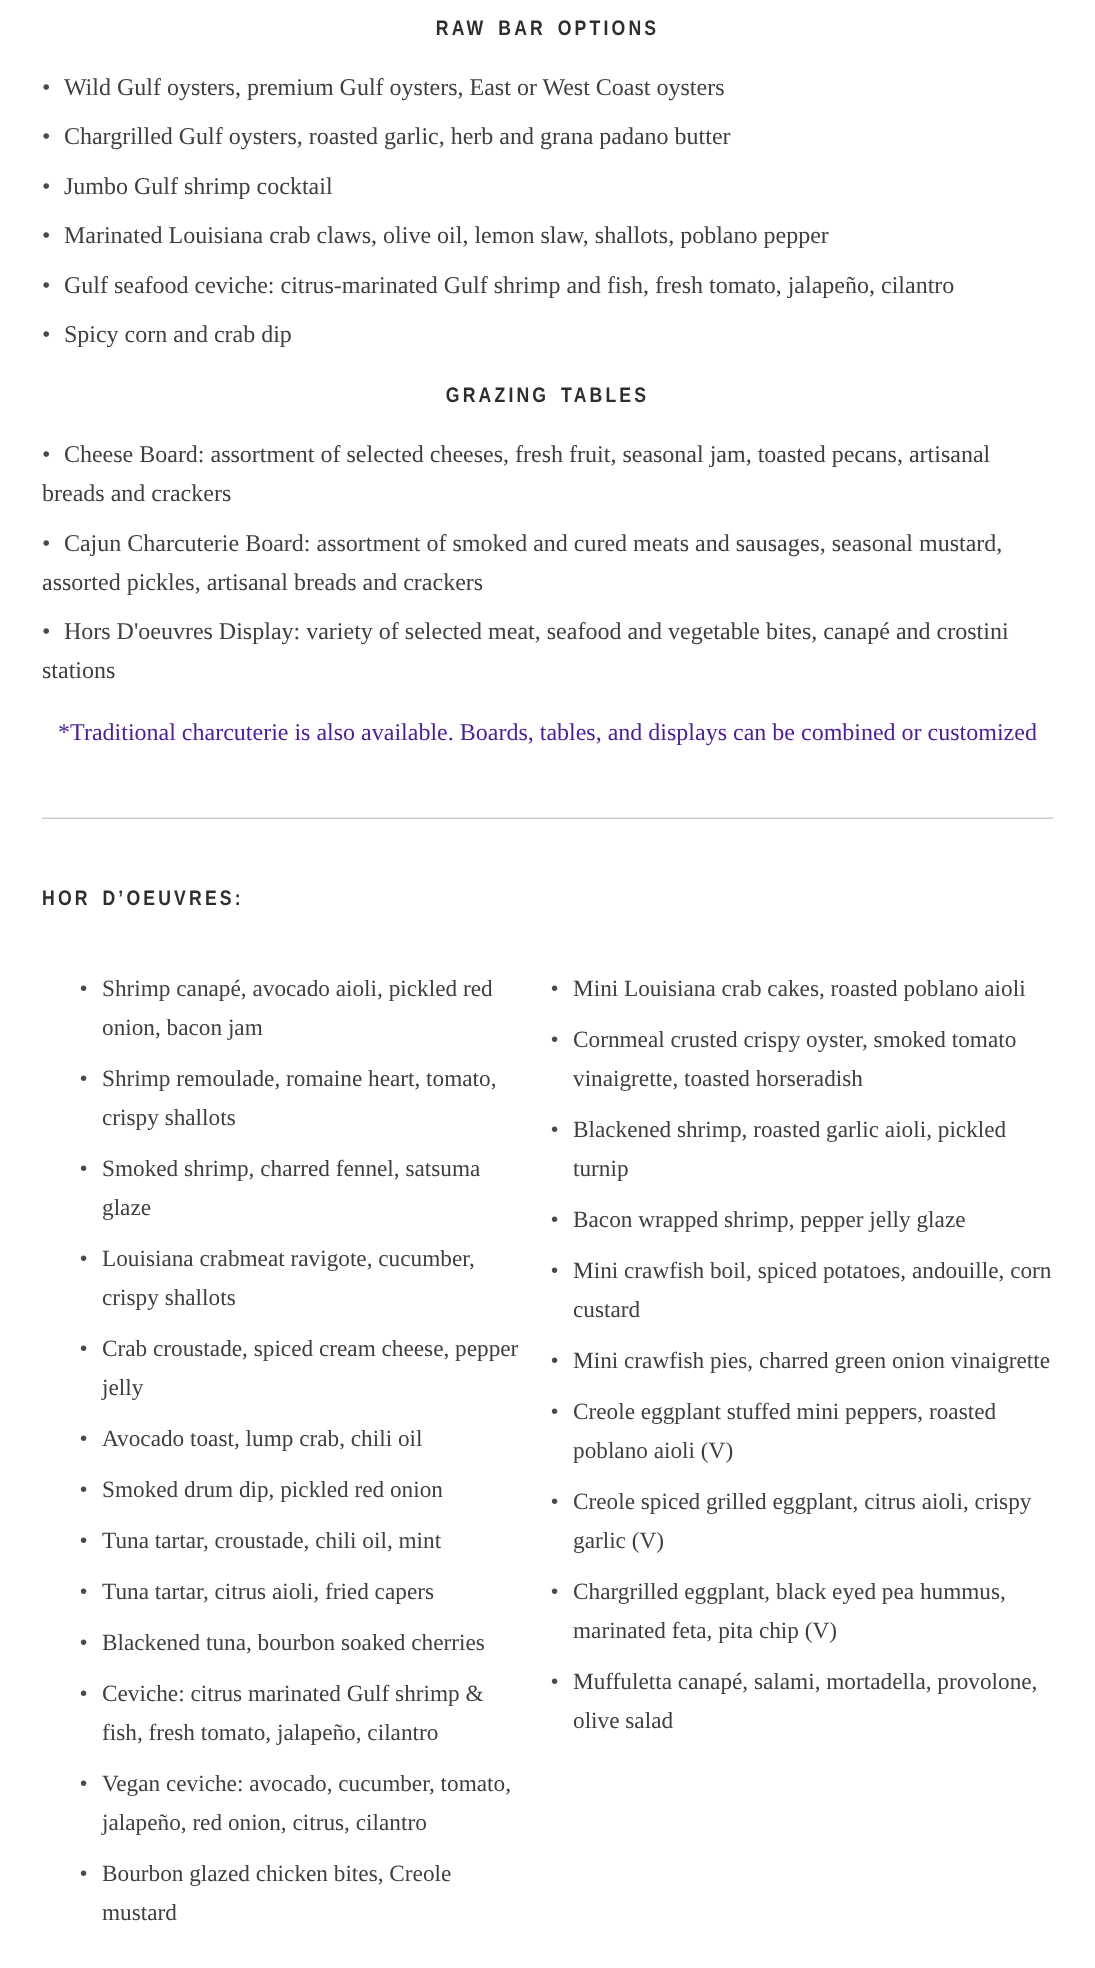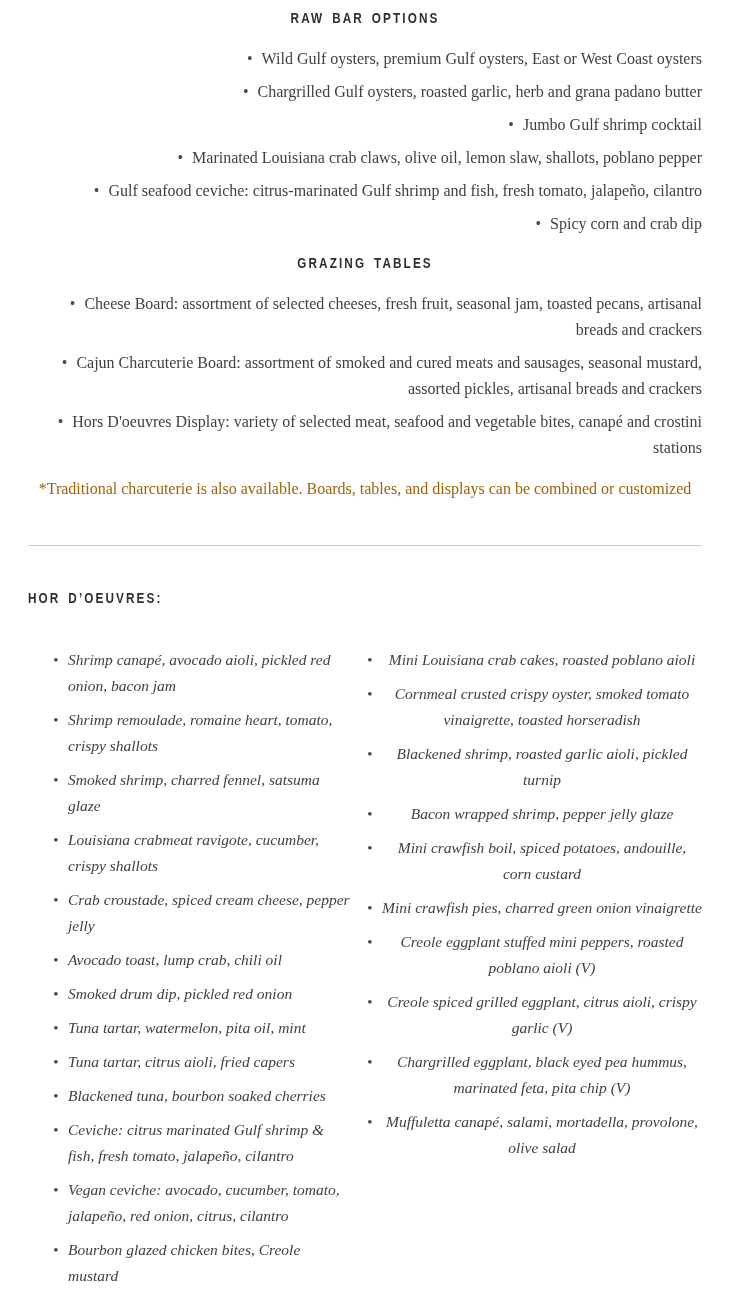--- a/index.html
+++ b/index.html
@@ -38,41 +38,41 @@
     transform-origin: 0 50%;
     margin-top: 44px;
   }
   
   .center-list {
     list-style: none;
     margin: 20px 0 0 0;
     padding: 0;
   }
   .center-list li {
-    text-align: right;
+    text-align: left;
     font-size: 16px;
     line-height: 26px;
     margin-bottom: 7px;
     color: #3f3f3f;
   }
   .center-list li::before {
     content: "\2022";
     padding-right: 9px;
     color: #4a4a4a;
   }
   .grazing-title {
     margin-top: 18px;
   }
   
   .note {
     text-align: center;
     font-size: 16px;
     line-height: 26px;
     margin: 15px 0 0 0;
-    color: #a16207;
+    color: #4c1d95;
   }
   
   .divider {
     border: none;
     border-top: 1px solid #cccccc;
     margin: 43px 0 0 0;
     height: 0;
   }
   
   .cols {
@@ -80,29 +80,28 @@
     margin-top: 41px;
   }
   .col-left  { width: 324px; }
   .col-right { width: 350px; }
   .col-list {
     list-style: none;
     margin: 0;
     padding: 0;
   }
   .col-left  .col-list { padding-left: 24px; }
-  .col-right .col-list { padding-left: 14px; text-align: center; }
+  .col-right .col-list { padding-left: 14px; }
   .col-list li {
     position: relative;
     padding-left: 16px;
     font-size: 15.5px;
     line-height: 26px;
     margin-bottom: 8px;
     color: #3f3f3f;
-    font-style: italic;
   }
   .col-list li::before {
     content: "\2022";
     position: absolute;
     left: 1px;
     top: 0;
     color: #4a4a4a;
   }
 </style>
 </head>
@@ -139,21 +138,21 @@
     <div class="cols">
       <div class="col-left">
         <ul class="col-list">
             <li>Shrimp canapé, avocado aioli, pickled red onion, bacon jam</li>
             <li>Shrimp remoulade, romaine heart, tomato, crispy shallots</li>
             <li>Smoked shrimp, charred fennel, satsuma glaze</li>
             <li>Louisiana crabmeat ravigote, cucumber, crispy shallots</li>
             <li>Crab croustade, spiced cream cheese, pepper jelly</li>
             <li>Avocado toast, lump crab, chili oil</li>
             <li>Smoked drum dip, pickled red onion</li>
-            <li>Tuna tartar, watermelon, pita oil, mint</li>
+            <li>Tuna tartar, croustade, chili oil, mint</li>
             <li>Tuna tartar, citrus aioli, fried capers</li>
             <li>Blackened tuna, bourbon soaked cherries</li>
             <li>Ceviche: citrus marinated Gulf shrimp &amp; fish, fresh tomato, jalapeño, cilantro</li>
             <li>Vegan ceviche: avocado, cucumber, tomato, jalapeño, red onion, citrus, cilantro</li>
             <li>Bourbon glazed chicken bites, Creole mustard</li>
           </ul>
       </div>
       <div class="col-right">
         <ul class="col-list">
             <li>Mini Louisiana crab cakes, roasted poblano aioli</li>

